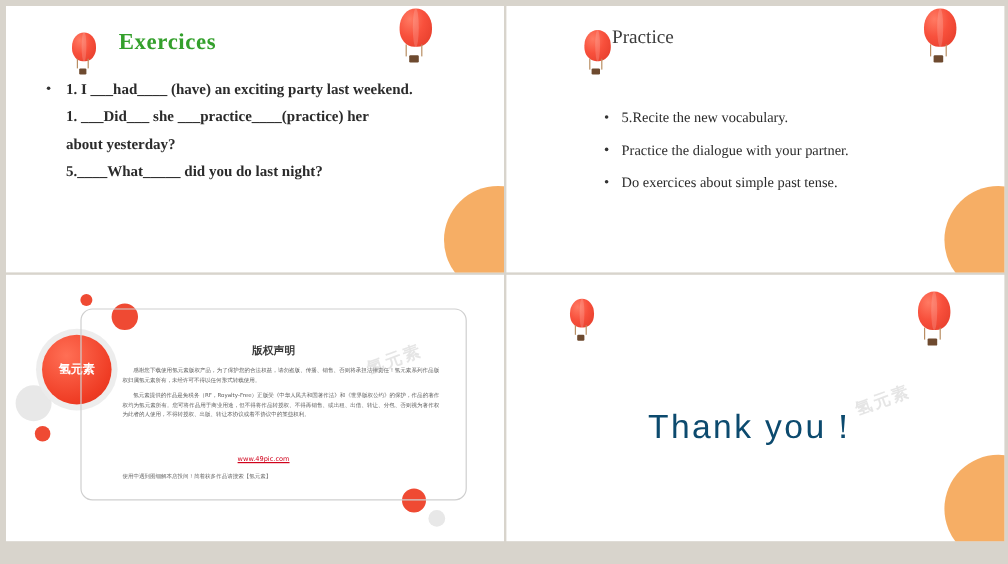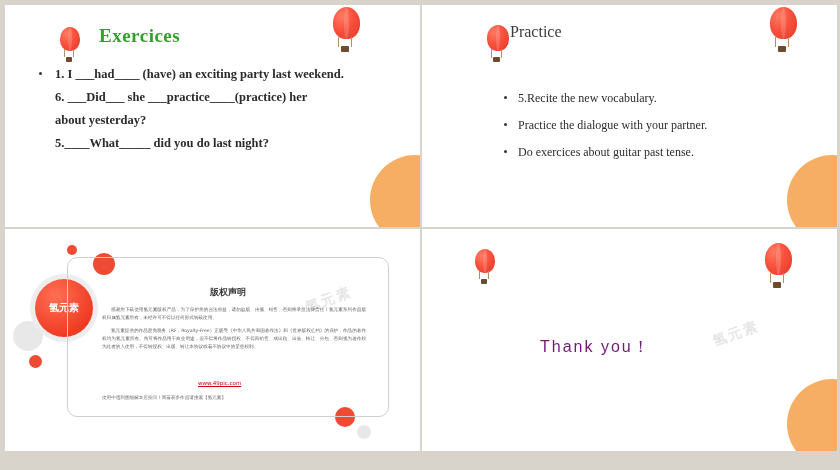--- a/index.html
+++ b/index.html
@@ -216,22 +216,22 @@
     position: absolute;
     border-radius: 50%;
     background: #e8e8e8;
   }
 
   
   .s4-text {
     position: absolute;
     left: 118px;
     top: 108px;
-    font-size: 16px;
-    color: #701a75;
+    font-size: 28px;
+    color: #0c4a6e;
     letter-spacing: 2px;
     font-family: "Liberation Sans", sans-serif;
   }
   .watermark {
     position: absolute;
     font-family: "DejaVu Sans", sans-serif;
     color: rgba(170,170,170,0.30);
     font-size: 14px;
     font-weight: bold;
     letter-spacing: 2px;
@@ -263,21 +263,21 @@
     </div>
 
     <div class="s1-title">Exercices</div>
 
     <div class="s1-list">
       <div class="bullet-row">
         <span class="dot"></span>
         <span>1. I ___had____ (have) an exciting party last weekend.</span>
       </div>
       <div class="plain-row">
-        <span>6. ___Did___ she ___practice____(practice) her</span>
+        <span>1. ___Did___ she ___practice____(practice) her</span>
       </div>
       <div class="plain-row">
         <span>about yesterday?</span>
       </div>
       <div class="plain-row">
         <span>5.____What_____ did you do last night?</span>
       </div>
     </div>
   </div>
 
@@ -303,21 +303,21 @@
       <div class="row">
         <span class="dot"></span>
         <span>5.Recite the new vocabulary.</span>
       </div>
       <div class="row">
         <span class="dot"></span>
         <span>Practice the dialogue with your partner.</span>
       </div>
       <div class="row">
         <span class="dot"></span>
-        <span>Do exercices about guitar past tense.</span>
+        <span>Do exercices about simple past tense.</span>
       </div>
     </div>
   </div>
 
   <div class="slide s3">
     <div class="dot-red" style="left:88px;top:24px;width:22px;height:22px;"></div>
     <div class="dot-red" style="left:62px;top:16px;width:10px;height:10px;"></div>
     <div class="dot-grey" style="left:8px;top:92px;width:30px;height:30px;"></div>
     <div class="dot-red" style="left:24px;top:126px;width:13px;height:13px;"></div>
     <div class="dot-red" style="left:330px;top:178px;width:20px;height:20px;"></div>

